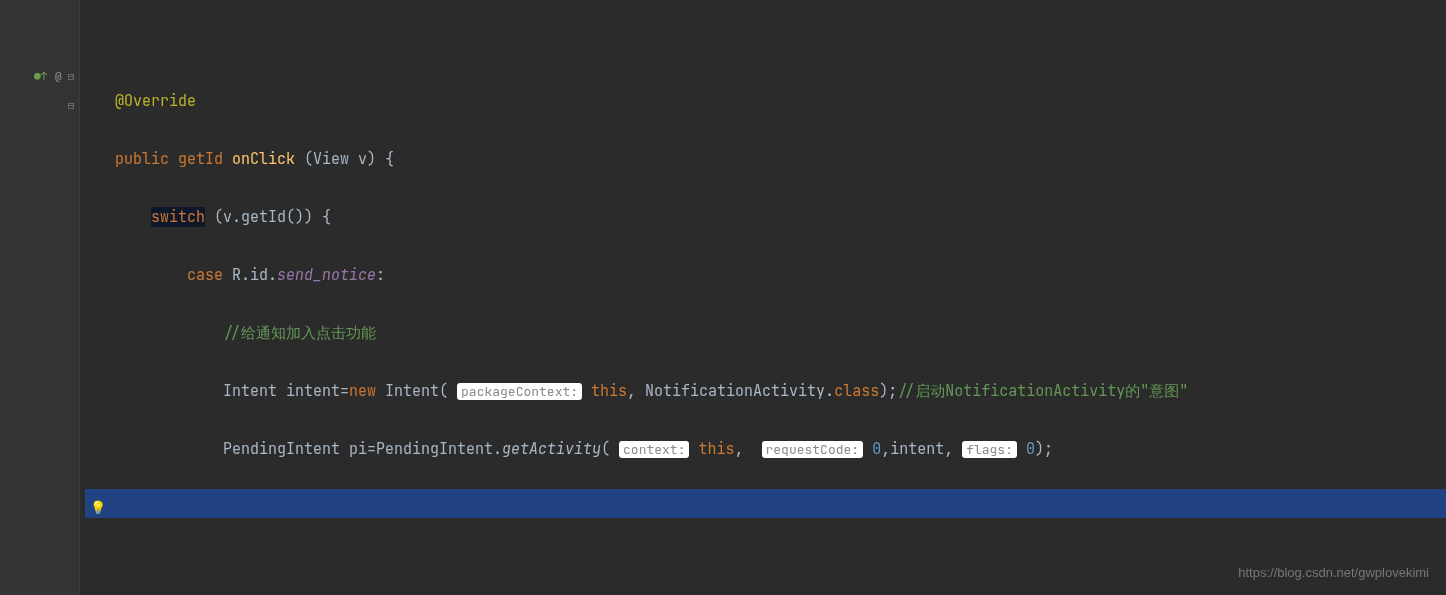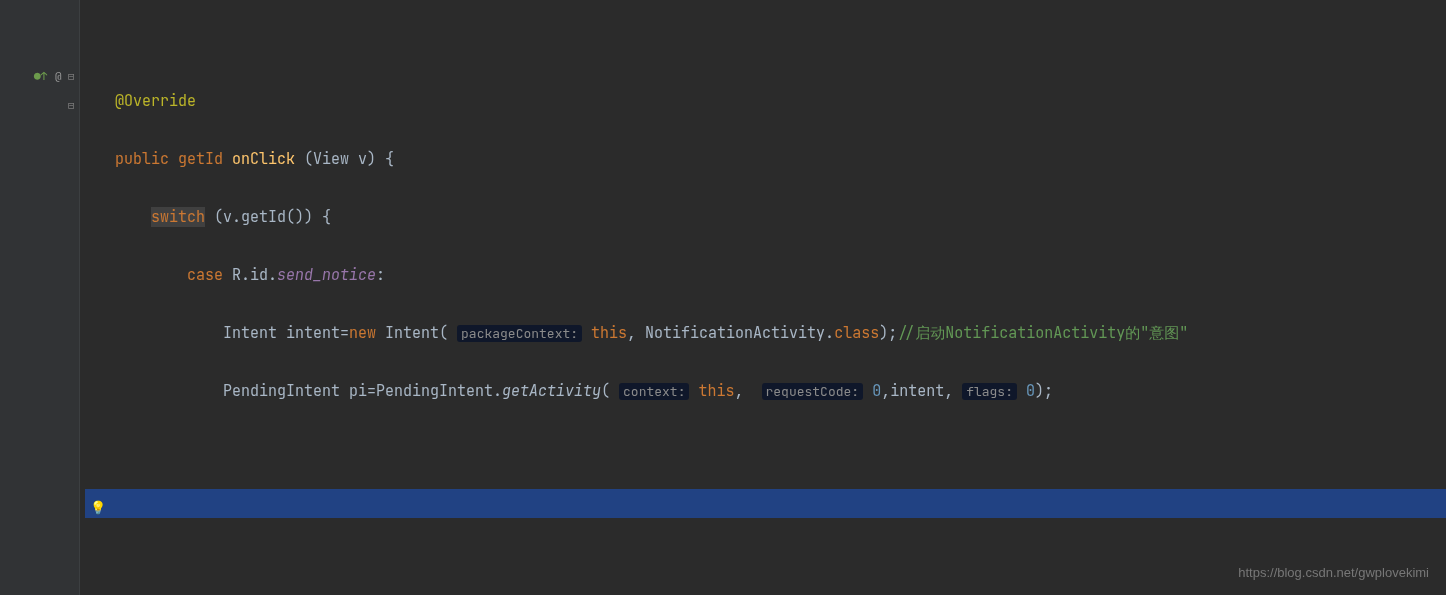--- a/index.html
+++ b/index.html
@@ -28,28 +28,28 @@
   }
   .line { height:29px; padding-left:30px; }
   .hl-line {
     position:absolute;
     left:85px; right:0;
     height:29px;
     background:#214283;
     z-index:-1;
   }
   .kw { color:#cc7832; }
-  .switch-hl { background:#404040; color:#cc7832;text-align:right; }
+  .switch-hl { background:#0f172a; color:#cc7832;text-align:right; }
   .ann { color:#bbb529; }
   .mth { color:#ffc66d; }
   .cmt-g { color:#629755; }
   .num { color:#6897bb; }
   .fld { color:#9876aa; font-style:italic; }
   .it { font-style:italic; color:#a9b7c6; }
-  .hint-box { background:#0f172a; color:#8a8a8a; border-radius:3px; padding:0 4px; font-size:13px;}
+  .hint-box { background:#ffffff; color:#8a8a8a; border-radius:3px; padding:0 4px; font-size:13px;}
   .watermark {
     position:absolute;
     right:17px; bottom:8px;
     color:#777;
     font-size:13px;
     font-family:sans-serif;
   }
   .gutter-icon {
     position:absolute;
     font-size:11px;
@@ -75,20 +75,21 @@
 
 <div class="hl-line" style="top:489px;"></div>
 <span class="bulb">💡</span>
 
 <div class="code-area">
 <div class="line"></div>
 <div class="line"><span class="ann">@Override</span></div>
 <div class="line"><span class="kw">public getId </span><span class="mth">onClick </span><span>(View v) {</span></div>
 <div class="line">    <span class="switch-hl">switch</span><span> (v.getId()) {</span></div>
 <div class="line">        <span class="kw">case </span><span>R.id.</span><span class="fld">send_notice</span><span>:</span></div>
+<div class="line">            <span class="cmt-g">//给通知加入点击功能</span></div>
 <div class="line">            <span>Intent intent=</span><span class="kw">new </span><span>Intent( </span><span class="hint-box">packageContext:</span><span> </span><span class="kw">this</span><span>, NotificationActivity.</span><span class="kw">class</span><span>);</span><span class="cmt-g">//启动NotificationActivity的"意图"</span></div>
 <div class="line">            <span>PendingIntent pi=PendingIntent.</span><span class="it">getActivity</span><span>( </span><span class="hint-box">context:</span><span> </span><span class="kw">this</span><span>,  </span><span class="hint-box">requestCode:</span><span> </span><span class="num">0</span><span>,intent, </span><span class="hint-box">flags:</span><span> </span><span class="num">0</span><span>);</span></div>
 <div class="line"></div>
 
 
 
 
 
 
 

